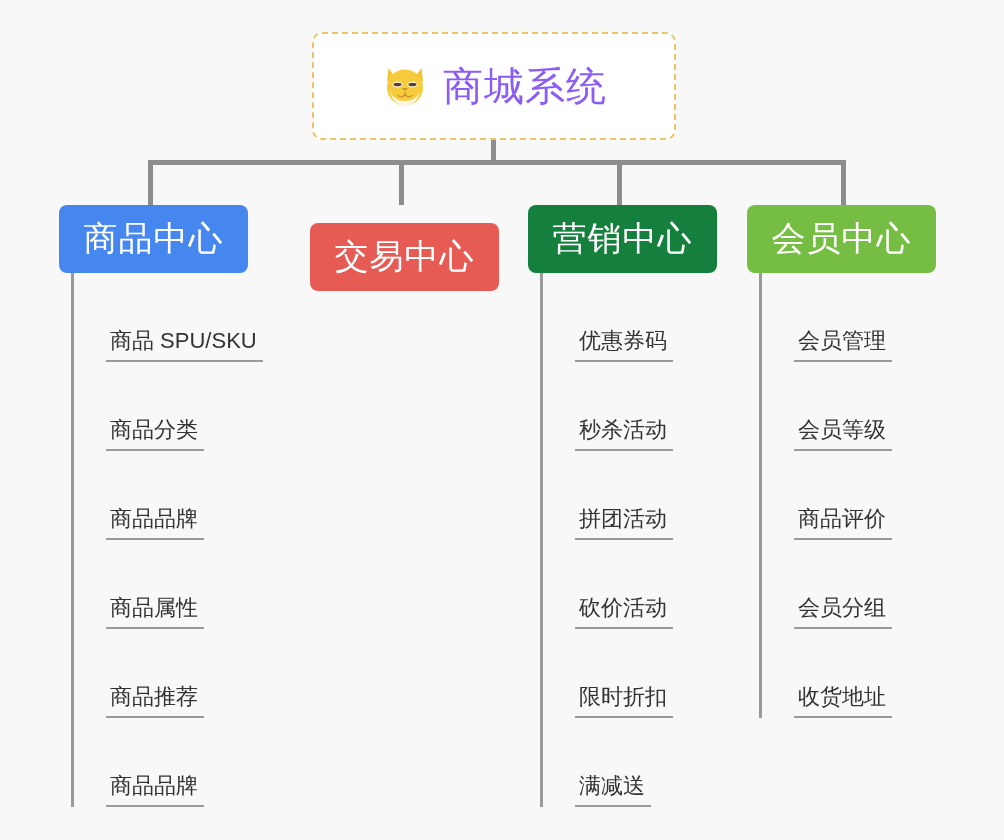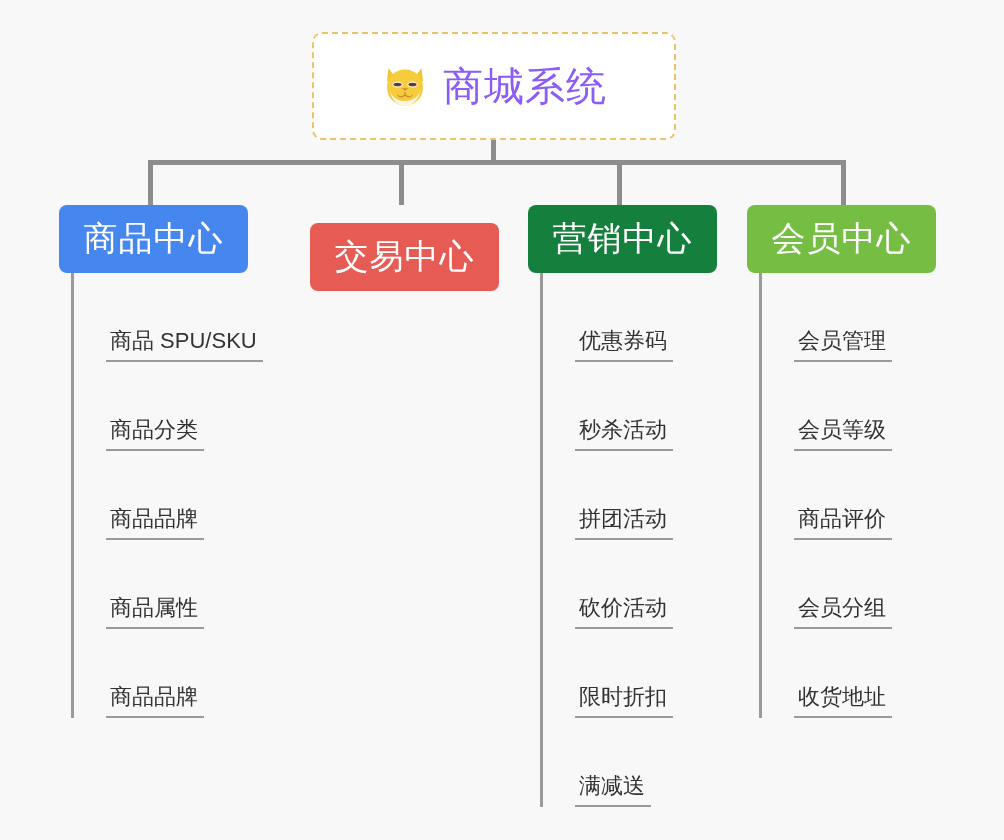--- a/index.html
+++ b/index.html
@@ -147,20 +147,23 @@
       <div class="leaf-item">
           <span class="leaf-label">商品分类</span>
         </div>
       <div class="leaf-item">
           <span class="leaf-label">商品品牌</span>
         </div>
       <div class="leaf-item">
           <span class="leaf-label">商品属性</span>
         </div>
       <div class="leaf-item">
+          <span class="leaf-label">商品推荐</span>
+        </div>
+      <div class="leaf-item">
           <span class="leaf-label">商品品牌</span>
         </div>
     </div>
   </div>
 
   <div class="column" style="left:310px;margin-top:18px;">
     <div class="cat-box" style="background:#e65c55;">
       <span>交易中心</span>
     </div>
   </div>

